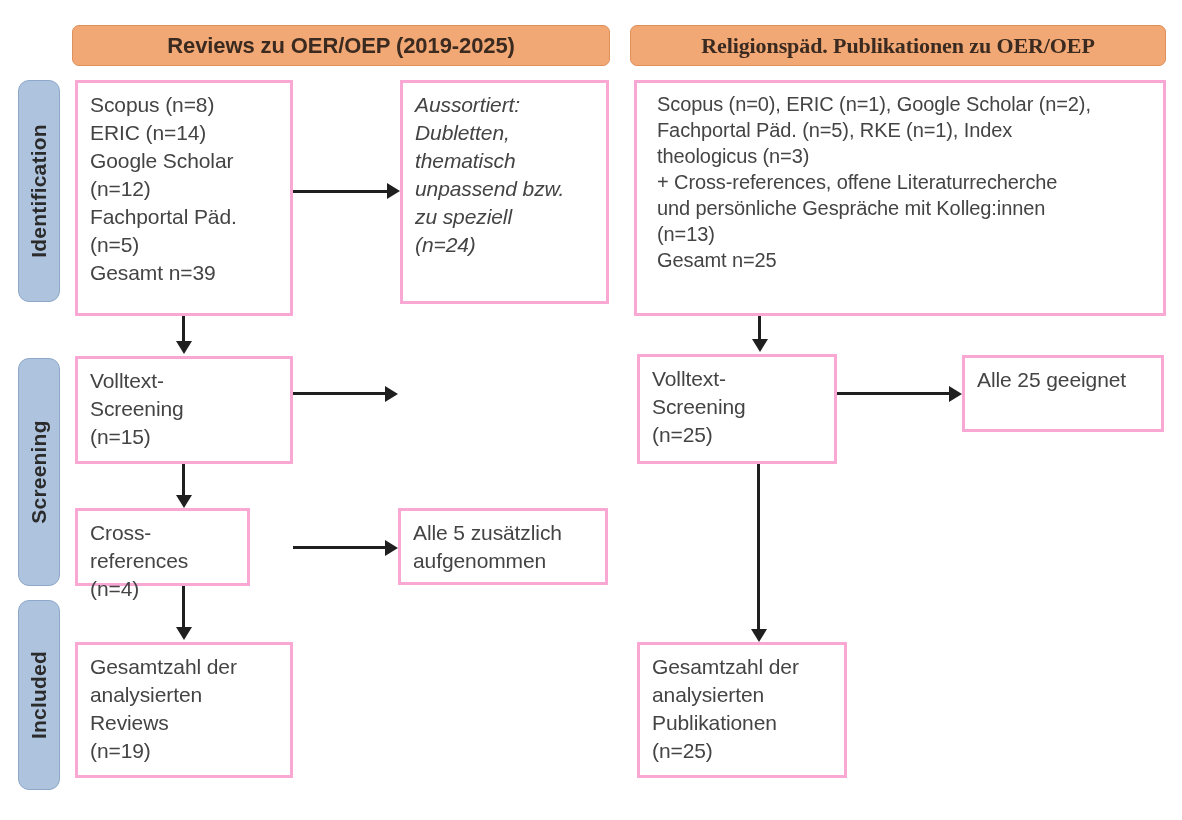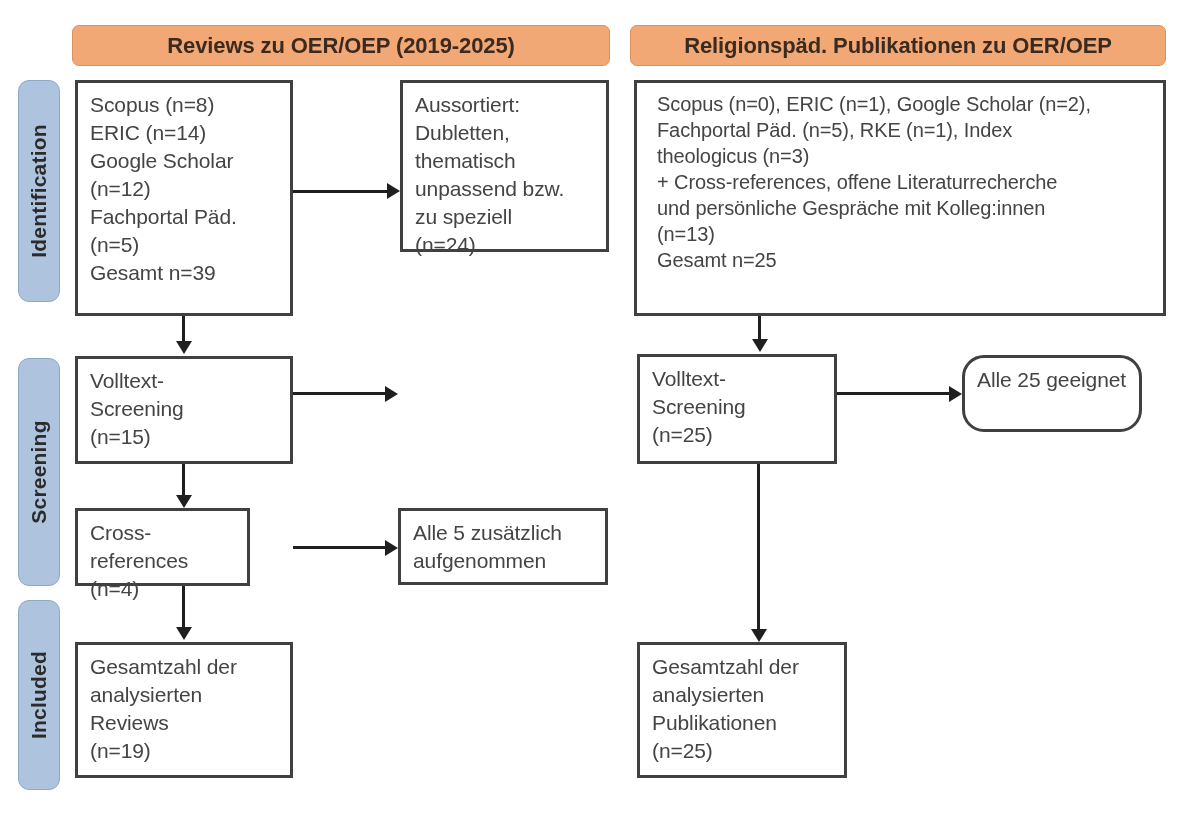--- a/index.html
+++ b/index.html
@@ -57,21 +57,21 @@
     font-size: 22px;
     color: #3a2a20;
     white-space: nowrap;
     letter-spacing: -0.1px;
   }
 
   
   .flow-box {
     position: absolute;
     background: #ffffff;
-    border: 3px solid #404040;
+    border: 3px solid #f9a8d4;
     box-sizing: border-box;
     padding: 8px 10px 6px 12px;
   }
   .flow-box .box-text {
     font-size: 21px;
     line-height: 1.33;
     color: #444444;
     white-space: pre-line;
     letter-spacing: -0.1px;
   }
@@ -119,35 +119,35 @@
   </div>
 
   <div class="stage-pill" style="left:18px; top:600px; width:42px; height:190px;">
     <span class="stage-label">Included</span>
   </div>
 
   <div class="col-header" style="left:72px; top:25px; width:538px; height:41px;">
     <span class="col-header-label">Reviews zu OER/OEP (2019-2025)</span>
   </div>
 
-  <div class="col-header" style="left:630px; top:25px; width:536px; height:41px;">
+  <div class="col-header" style="left:630px; top:25px; width:536px; height:41px;font-family:Liberation Serif, serif;">
     <span class="col-header-label">Religionspäd. Publikationen zu OER/OEP</span>
   </div>
 
   <div class="flow-box" style="left:75px; top:80px; width:218px; height:236px;">
     <div class="box-text">Scopus (n=8)
 ERIC (n=14)
 Google Scholar
 (n=12)
 Fachportal Päd.
 (n=5)
 Gesamt n=39</div>
   </div>
 
-  <div class="flow-box" style="left:400px; top:80px; width:209px; height:172px;">
+  <div class="flow-box" style="left:400px; top:80px; width:209px; height:224px;font-style:italic;">
     <div class="box-text">Aussortiert:
 Dubletten,
 thematisch
 unpassend bzw.
 zu speziell
 (n=24)</div>
   </div>
 
   <div class="flow-box dense" style="left:634px; top:80px; width:532px; height:236px;">
     <div class="box-text">Scopus (n=0), ERIC (n=1), Google Scholar (n=2),
@@ -174,21 +174,21 @@
 (n=15)</div>
   </div>
 
 
   <div class="flow-box" style="left:637px; top:354px; width:200px; height:110px;">
     <div class="box-text">Volltext-
 Screening
 (n=25)</div>
   </div>
 
-  <div class="flow-box" style="left:962px; top:355px; width:180px; height:77px;border-radius:22px;">
+  <div class="flow-box" style="left:962px; top:355px; width:202px; height:77px;">
     <div class="box-text">Alle 25 geeignet</div>
   </div>
 
   <div class="conn conn-h" style="left:293px; top:392px; width:92px;"></div>
   <div class="arrow-head arrow-right" style="left:385px; top:386px;"></div>
 
   <div class="conn conn-h" style="left:837px; top:392px; width:112px;"></div>
   <div class="arrow-head arrow-right" style="left:949px; top:386px;"></div>
 
   <div class="conn conn-v" style="left:182px; top:464px; width:3px; height:34px;"></div>

